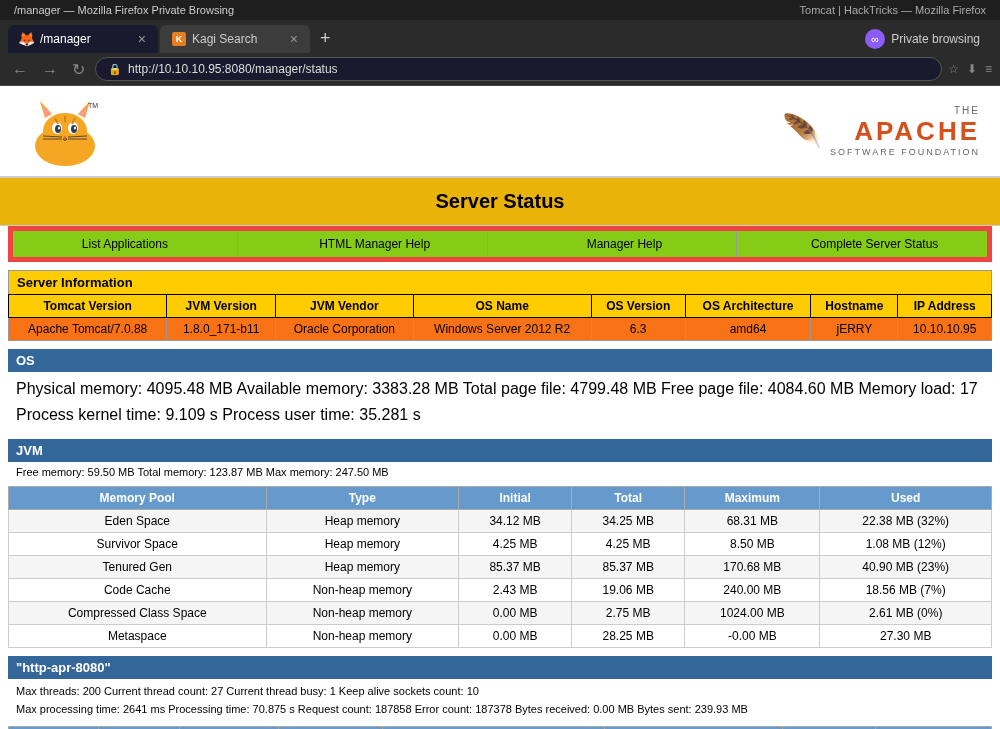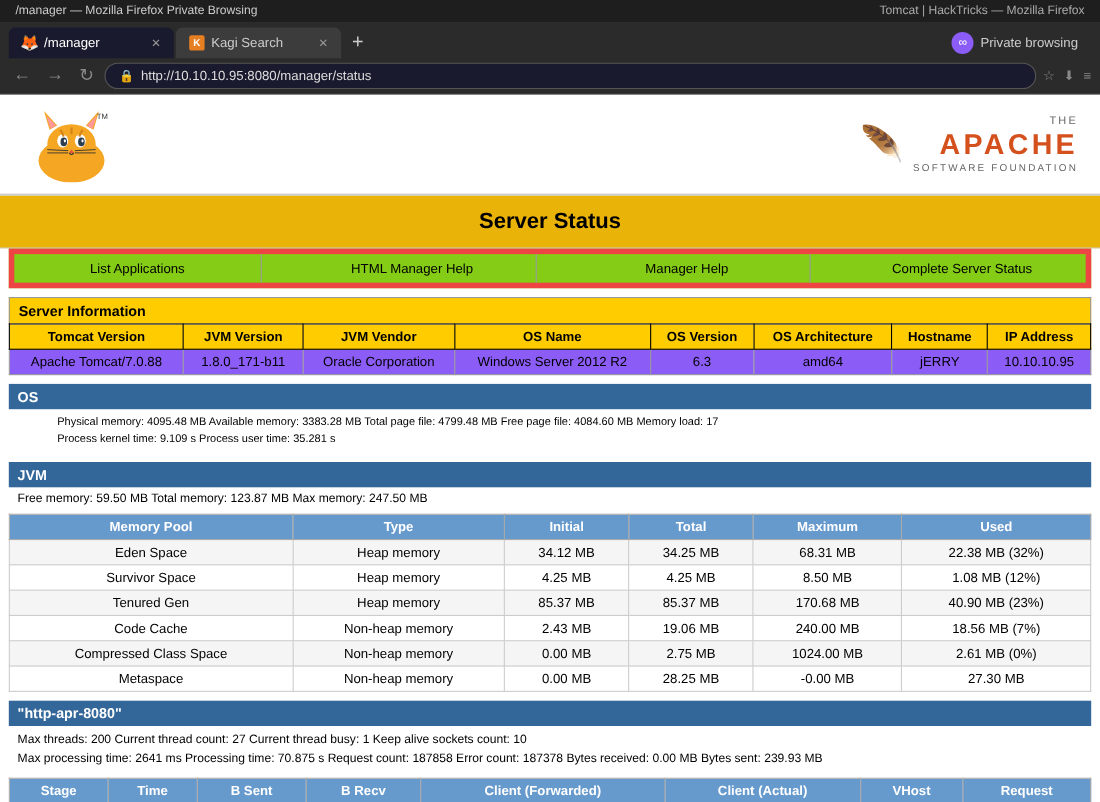--- a/index.html
+++ b/index.html
@@ -36,26 +36,26 @@
     
     .section-header { background: #FFCC00; padding: 4px 8px; font-weight: bold; font-size: 13px; border: 1px solid #999; border-bottom: none; }
     .nav-links { display: grid; grid-template-columns: 1fr 1fr 1fr 1fr; border: 5px solid #ef4444; background: #84cc16; gap: 25px; }
     .nav-link { padding: 6px 12px; text-align: center; border-right: 1px solid #999; color: #000; text-decoration: none; font-size: 12px; cursor: pointer; }
     .nav-link:last-child { border-right: none; }
 
     
     .server-info-section { margin-top: 8px; }
     .info-table { width: 100%; border-collapse: collapse; border: 1px solid #999; }
     .info-table th { background: #FFCC00; padding: 4px 8px; text-align: center; font-size: 12px; border: 1px solid #000000; }
-    .info-table td { padding: 4px 8px; text-align: center; font-size: 12px; border: 1px solid #999; background: #8b5cf6; }
+    .info-table td { padding: 4px 8px; text-align: center; font-size: 12px; border: 1px solid #999; background: #f97316; }
 
     
     .os-section { margin-top: 8px; }
     .os-header { background: #336699; color: #fff; padding: 4px 8px; font-weight: bold; font-size: 13px; }
-    .os-info { padding: 4px 8px; font-size: 10px; line-height: 1.6; margin-left: 36px; }
+    .os-info { padding: 4px 8px; font-size: 16px; line-height: 1.6; }
 
     
     .jvm-section { margin-top: 8px; }
     .jvm-header { background: #336699; color: #fff; padding: 4px 8px; font-weight: bold; font-size: 13px; }
     .jvm-info { padding: 4px 8px; font-size: 11px; }
     .jvm-table { width: 100%; border-collapse: collapse; margin-top: 4px; }
     .jvm-table th { background: #6699CC; color: #fff; padding: 4px 8px; text-align: center; font-size: 12px; border: 1px solid #aaa; }
     .jvm-table td { padding: 4px 8px; text-align: center; font-size: 12px; border: 1px solid #ccc; }
     .jvm-table tr:nth-child(odd) td { background: #f5f5f5; }
     .jvm-table tr:nth-child(even) td { background: #fff; }

